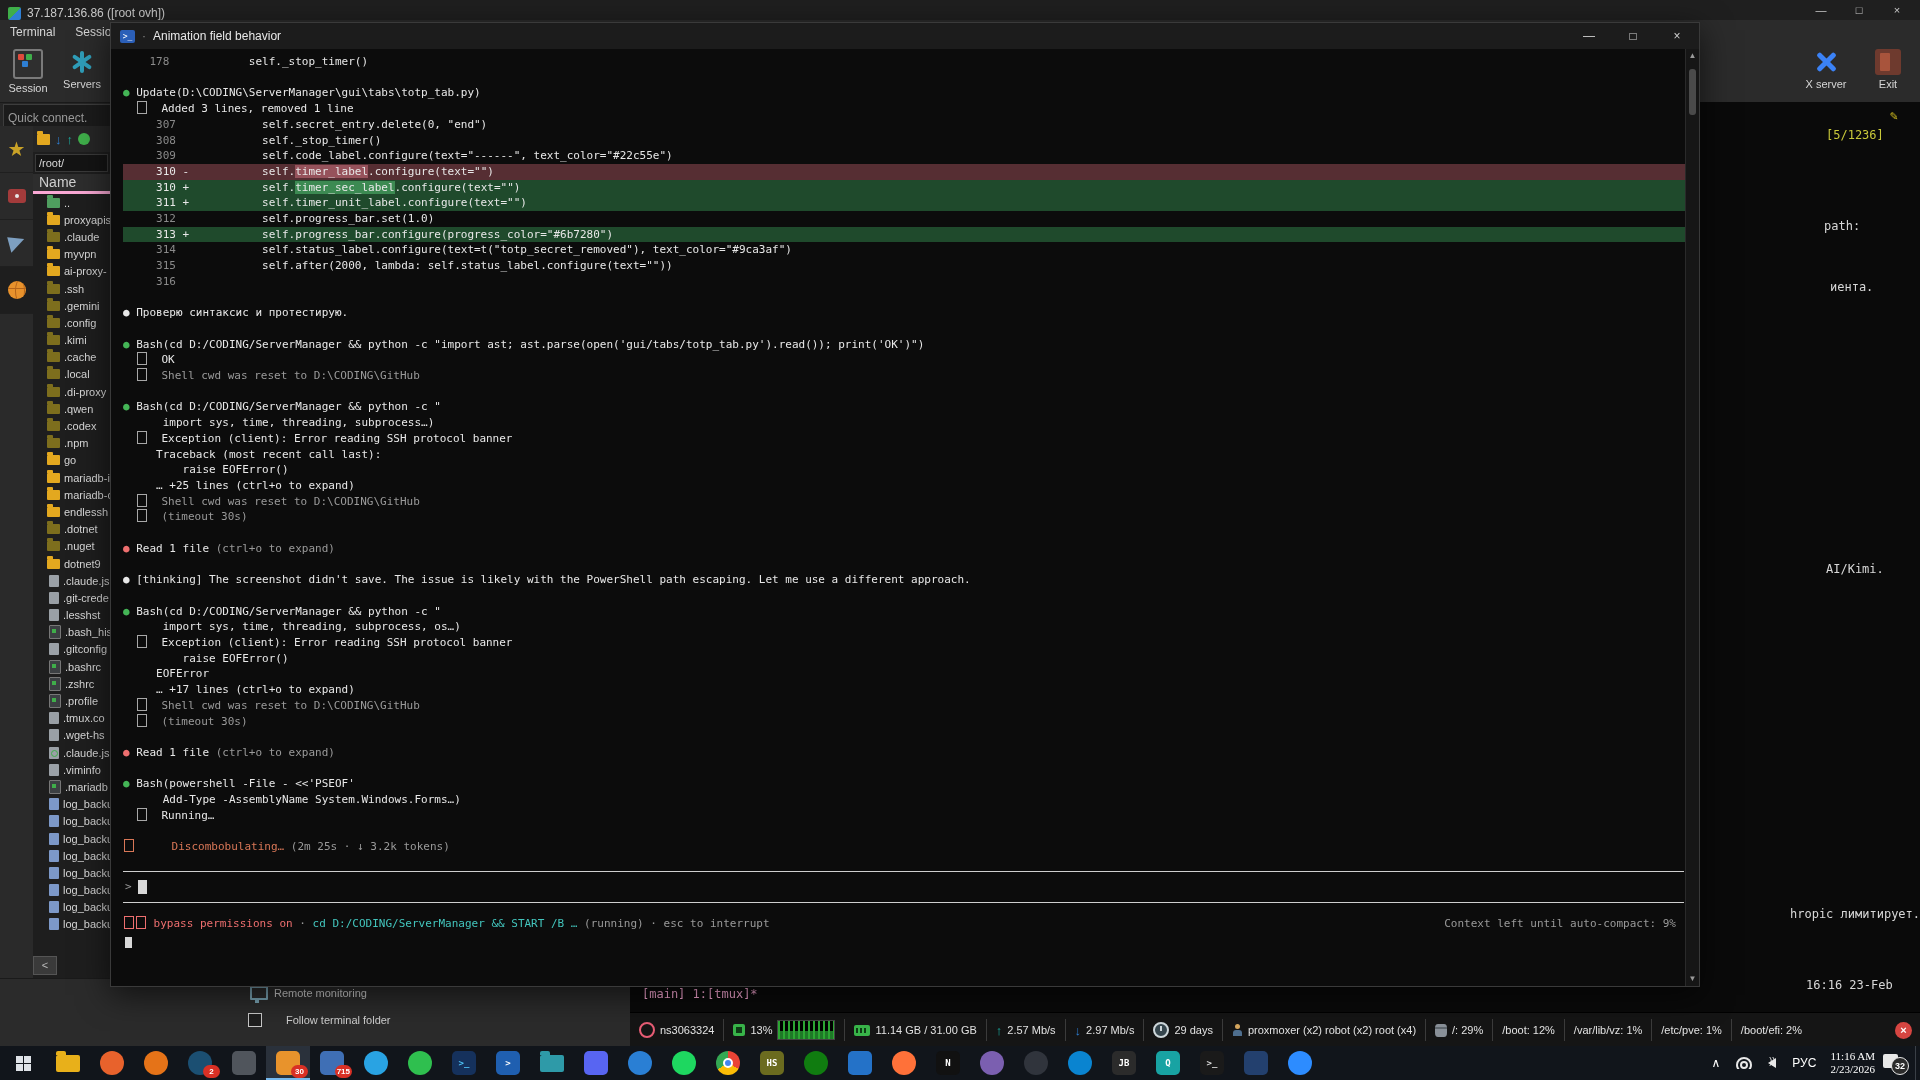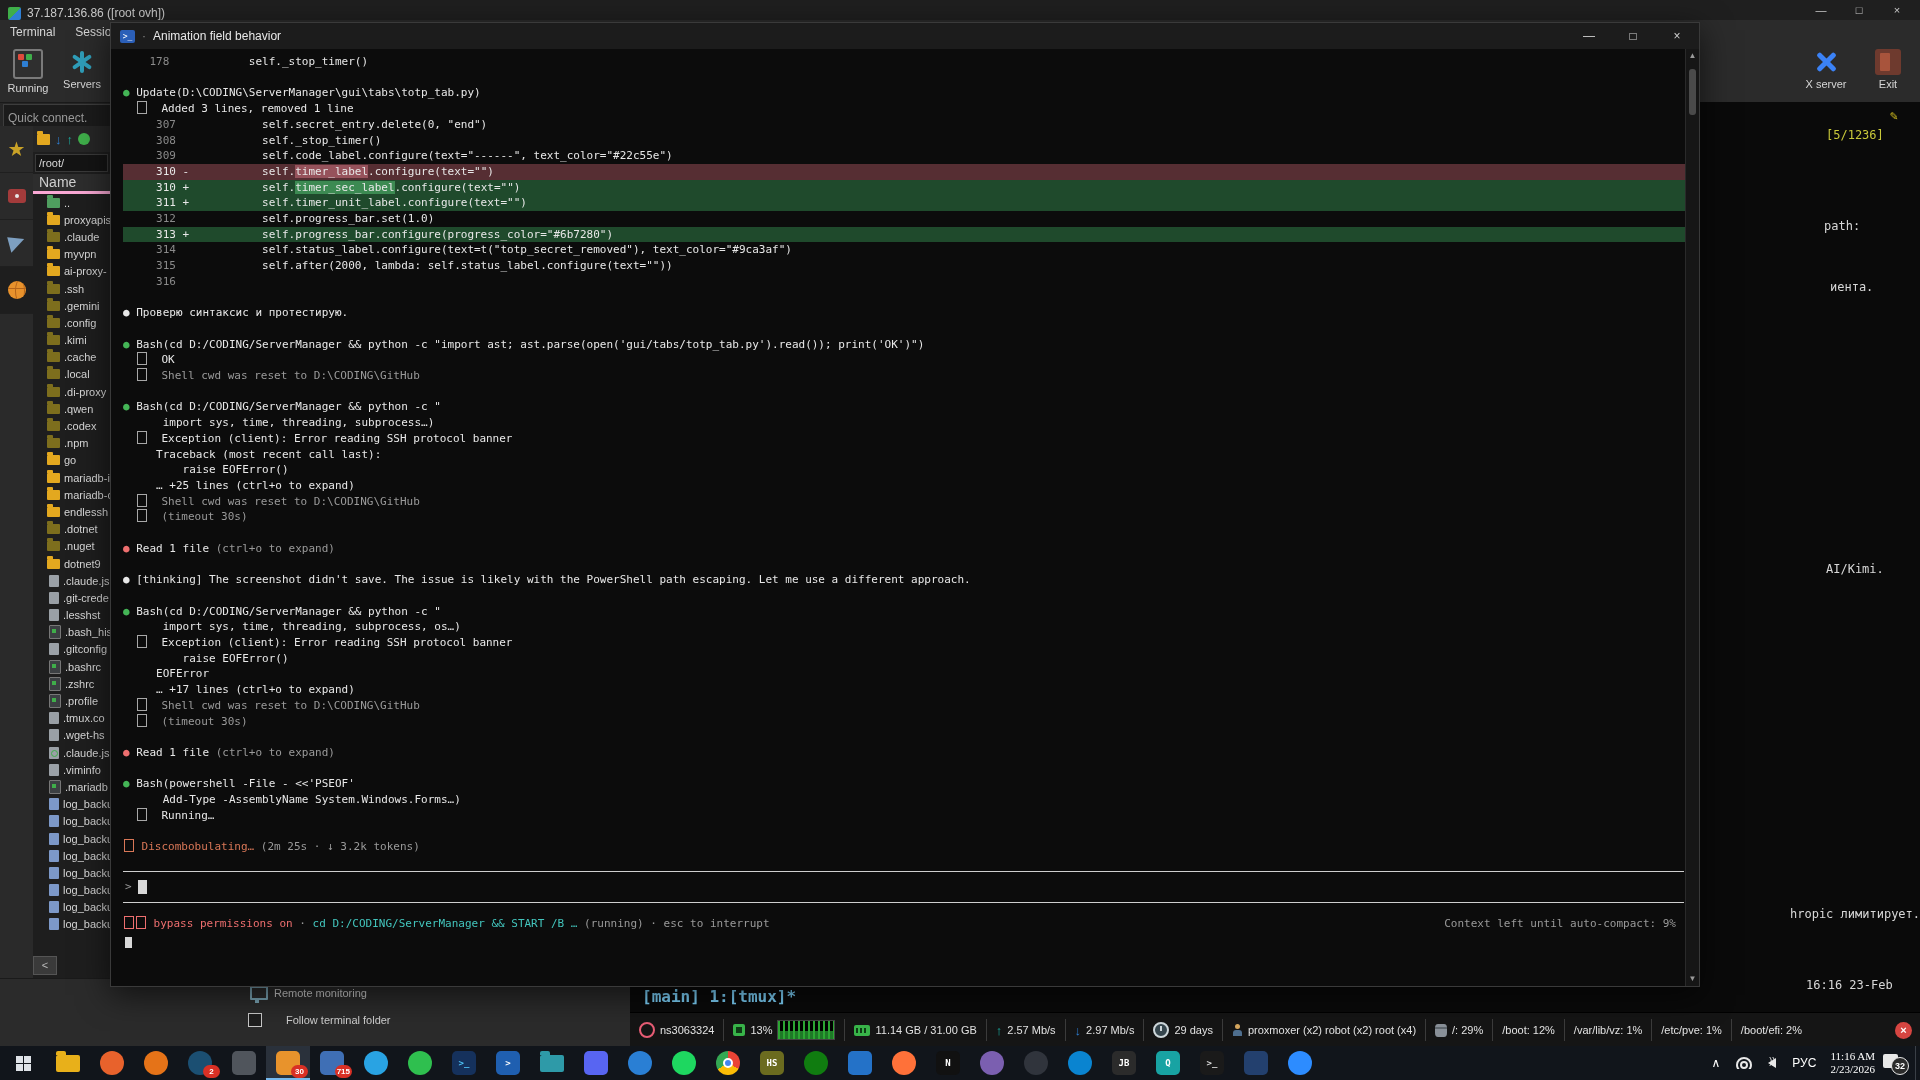--- a/index.html
+++ b/index.html
@@ -61,21 +61,21 @@
   .ic-doc{background:#9aa0a6;} .ic-log{background:#7c98c8;}
   .ic-sh{background:#3c4043;border:1px solid #777;}
   .ic-sh:before{content:"";position:absolute;left:2px;top:3px;width:4px;height:4px;background:#3fae4a;}
   .ic-rec{background:#9aa0a6;} .ic-rec:before{content:"";position:absolute;left:2px;top:3px;width:5px;height:5px;border:1px solid #3fae4a;border-radius:50%;}
   #scroll-left-btn{left:33px;top:956px;width:22px;height:17px;background:#3a3a3a;color:#bbb;font-size:11px;text-align:center;line-height:17px;border:1px solid #555;}
   
   #term-bg{left:110px;top:102px;width:1810px;height:910px;background:#0a0a0a;}
   .frag{position:absolute;font-family:"DejaVu Sans Mono",monospace;font-size:12px;color:#d8d8d8;white-space:nowrap;}
   .frag-yel{color:#c9c93a;}
   #pencil{color:#d6c11f;font-size:13px;}
-  #tmux-status{font-family:"DejaVu Sans Mono",monospace;font-size:16px;color:#7dd3fc;font-weight:bold;}
+  #tmux-status{font-family:"DejaVu Sans Mono",monospace;font-size:12px;color:#f9a8d4;}
   
   #side-footer{left:0;top:978px;width:630px;height:68px;background:#2b2b2b;border-top:1px solid #1a1a1a;color:#cfcfcf;font-size:11px;}
   #remote-mon{position:absolute;left:250px;top:7px;display:flex;gap:6px;align-items:center;}
   .mon-ico{width:14px;height:10px;border:2px solid #7aa5b5;border-radius:1px;position:relative;}
   .mon-ico:before{content:"";position:absolute;left:3px;bottom:-5px;width:4px;height:3px;background:#7aa5b5;}
   #follow-row{position:absolute;left:248px;top:34px;display:flex;gap:24px;align-items:center;}
   .chk{width:12px;height:12px;border:1px solid #c9c9c9;background:#1e1e1e;}
   
   #moba-status{left:630px;top:1012px;width:1290px;height:34px;background:#151515;border-top:1px solid #000;display:flex;align-items:center;color:#e3e3e3;font-size:11px;}
   .sb-item{display:flex;align-items:center;gap:5px;padding:0 9px;height:22px;border-left:1px solid #3c3c3c;white-space:nowrap;}
@@ -103,21 +103,21 @@
   #cc-win{left:110px;top:22px;width:1588px;height:963px;background:#0c0c0c;border:1px solid #3a3a3a;box-shadow:0 8px 30px rgba(0,0,0,.6);}
   #cc-titlebar{height:26px;background:#1c1c1c;display:flex;align-items:center;color:#e8e8e8;font-size:12px;}
   #cc-ticon{width:15px;height:13px;margin:0 7px 0 9px;background:#2b5fb8;border-radius:2px;color:#fff;font-size:8px;line-height:13px;text-align:center;font-family:"DejaVu Sans Mono",monospace;}
   #cc-titlebar .dot{color:#8a8a8a;margin-right:7px;}
   #cc-ctls{margin-left:auto;display:flex;height:26px;}
   #cc-ctls span{width:44px;text-align:center;line-height:26px;color:#d0d0d0;font-size:12px;}
   #cc-content{position:absolute;left:0;top:26px;right:13px;bottom:0;padding:5px 0 0 12px;overflow:hidden;
       font-family:"DejaVu Sans Mono",monospace;font-size:11px;line-height:15.7px;color:#e8e8e8;}
   .cc-line{white-space:pre;min-height:15.7px;}
   .c-w{color:#e8e8e8;} .c-g{color:#9a9a9a;} .c-dim{color:#8a8a8a;} .c-grn{color:#44b556;}
-  .c-red{color:#ee6f6f;} .c-or{color:#d97757;} .c-cy{color:#43c5bd;}
+  .c-red{color:#ee6f6f;} .c-or{color:#d97757;padding-left:30px;} .c-cy{color:#43c5bd;}
   .bg-rm{background:#562e33;} .bg-add{background:#1f4a2c;}
   .hl-rm{background:#96525b;} .hl-add{background:#3c8a52;}
   .tofu{display:inline-block;width:8px;height:11px;border:1px solid #a8a8a8;margin:0 1px -2px 1px;}
   .tofu-red{border-color:#ee6f6f;} .tofu-or{border-color:#d97757;}
   #cc-inputbox{margin:16px 2px 0 0;border-top:1px solid #cfcfcf;border-bottom:1px solid #cfcfcf;height:30px;display:flex;align-items:center;}
   #cc-prompt{color:#9a9a9a;padding-left:2px;}
   #cc-cursor{display:inline-block;width:9px;height:14px;background:#d8d8d8;margin-left:6px;}
   #cc-statusline{margin-top:13px;display:flex;padding-right:10px;}
   #cc-status-right{margin-left:auto;color:#9a9a9a;white-space:pre;}
   #cc-artifact{position:absolute;left:14px;top:914px;width:7px;height:11px;background:#d8d8d8;}
@@ -168,21 +168,21 @@
 </div>
 
 <div id="moba-menubar" class="abs">
   <span class="menu">Terminal</span>
   <span class="menu">Sessions</span>
 </div>
 
 <div id="moba-toolbar" class="abs">
   <div class="tool-btn" style="left:2px;">
     <span class="tico ico-session"></span>
-    <span>Running</span>
+    <span>Session</span>
   </div>
   <div class="tool-btn" style="left:56px;">
     <span class="tico ico-servers">
         <i></i>
       </span>
     <span>Servers</span>
   </div>
   <div class="tool-btn" style="left:1800px;">
     <span class="tico ico-xserver"></span>
     <span>X server</span>

